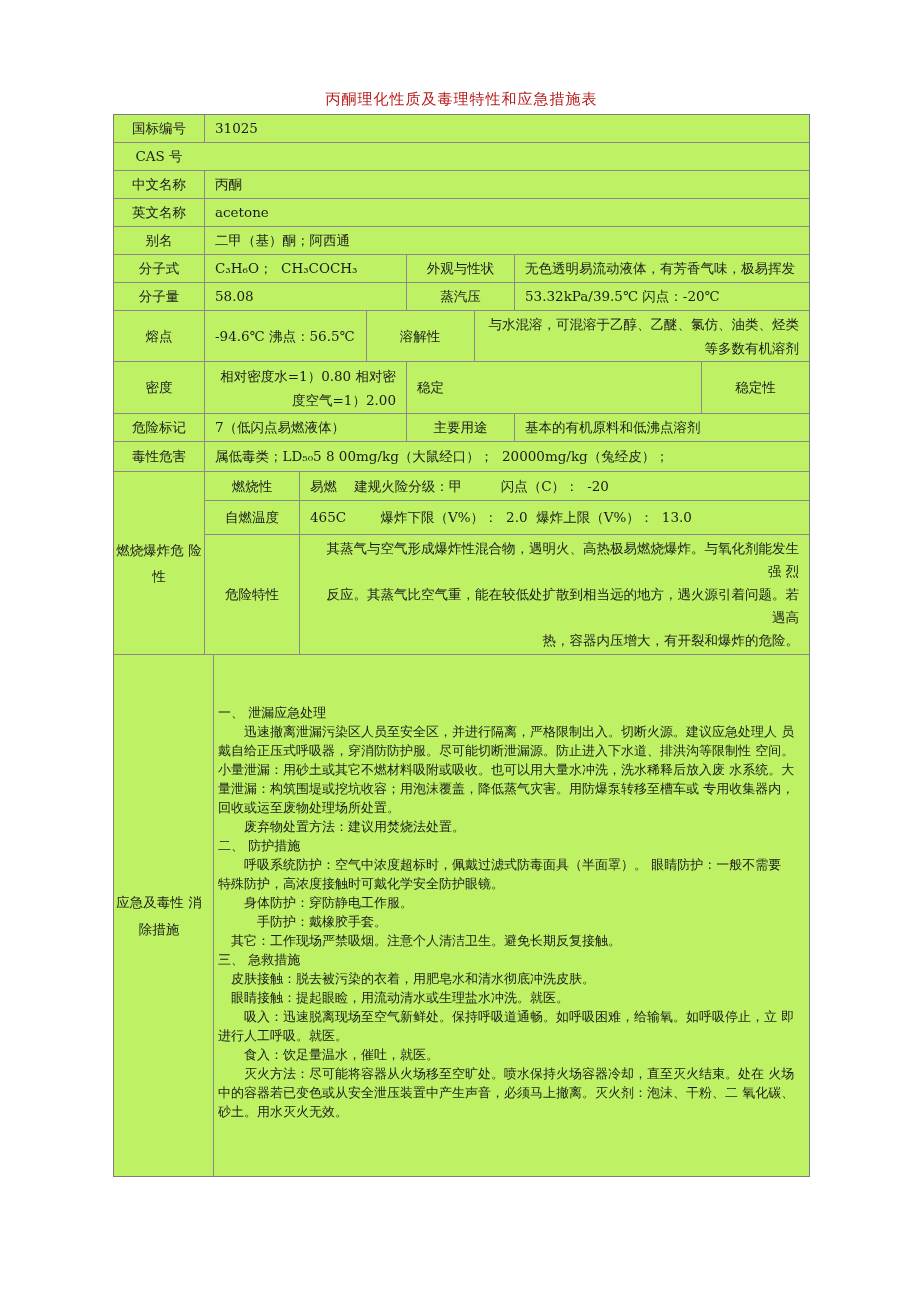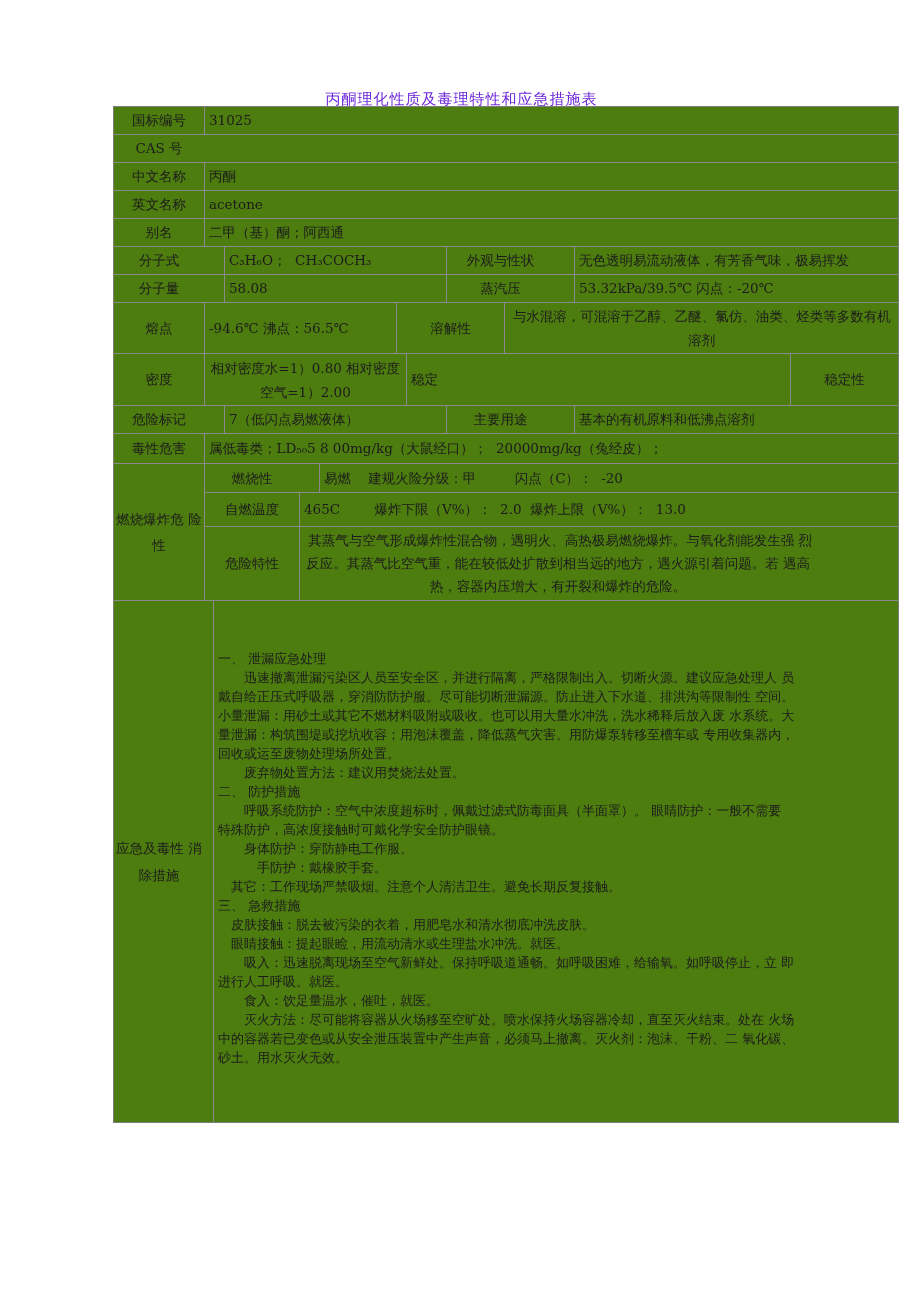--- a/index.html
+++ b/index.html
@@ -5,44 +5,44 @@
   * { margin: 0; padding: 0; box-sizing: border-box; }
   html, body { background: #ffffff; }
   body {
     width: 920px; height: 1302px;
     font-family: "DejaVu Serif", "Liberation Serif", serif;
     color: #1c1c1c;
   }
   .page { position: relative; width: 920px; height: 1302px; background: #fff; overflow: hidden; }
   .doc-title {
     position: absolute; top: 90px; left: 113px; width: 697px;
-    text-align: center; font-size: 15px; letter-spacing: 1px; color: #6d28d9;
+    text-align: center; font-size: 15px; letter-spacing: 1px; color: #b91c1c;
     white-space: pre-wrap;
   }
   .tbl {
-    position: absolute; top: 106px; left: 113px; width: 786px;
-    border: 1px solid #7d7d7d; background: #4d7c0f;
+    position: absolute; top: 114px; left: 113px; width: 697px;
+    border: 1px solid #7d7d7d; background: #bef264;
   }
   .row { display: flex; align-items: stretch; }
   .row + .row { border-top: 1px solid #8a8a8a; }
   .cell {
     display: flex; align-items: center;
     font-size: 13.5px; line-height: 25px;
     overflow: hidden;
   }
   .cell + .cell, .col { border-left: 1px solid #8a8a8a; }
   .lbl { justify-content: center; text-align: center; flex: 0 0 auto; padding: 1px 2px; }
-  .val { justify-content: flex-start; text-align: center; padding: 1px 4px; white-space: pre-wrap; }
+  .val { justify-content: flex-start; text-align: right; padding: 1px 10px; white-space: pre-wrap; }
   .w90  { width: 90px; }
   .w202 { width: 202px; }
   .w108 { width: 108px; }
   .w94  { width: 94px; }
   .grow { flex: 1 1 auto; }
   .h27 { min-height: 27px; }
-  .h28 { min-height: 28px; gap: 20px; }
+  .h28 { min-height: 28px; }
   .h30 { min-height: 30px; }
   .h34 { min-height: 34px; }
   .h51 { min-height: 51px; }
   .h52 { min-height: 52px; }
   .h70 { min-height: 70px; }
   .h522 { min-height: 522px; }
   .tight { line-height: 24px; }
   .danger-text { line-height: 23px; padding-top: 2px; padding-bottom: 2px; }
   .col { display: flex; flex-direction: column; flex: 1 1 auto; border-left: 1px solid #8a8a8a; }
   .subrow { display: flex; align-items: stretch; }

